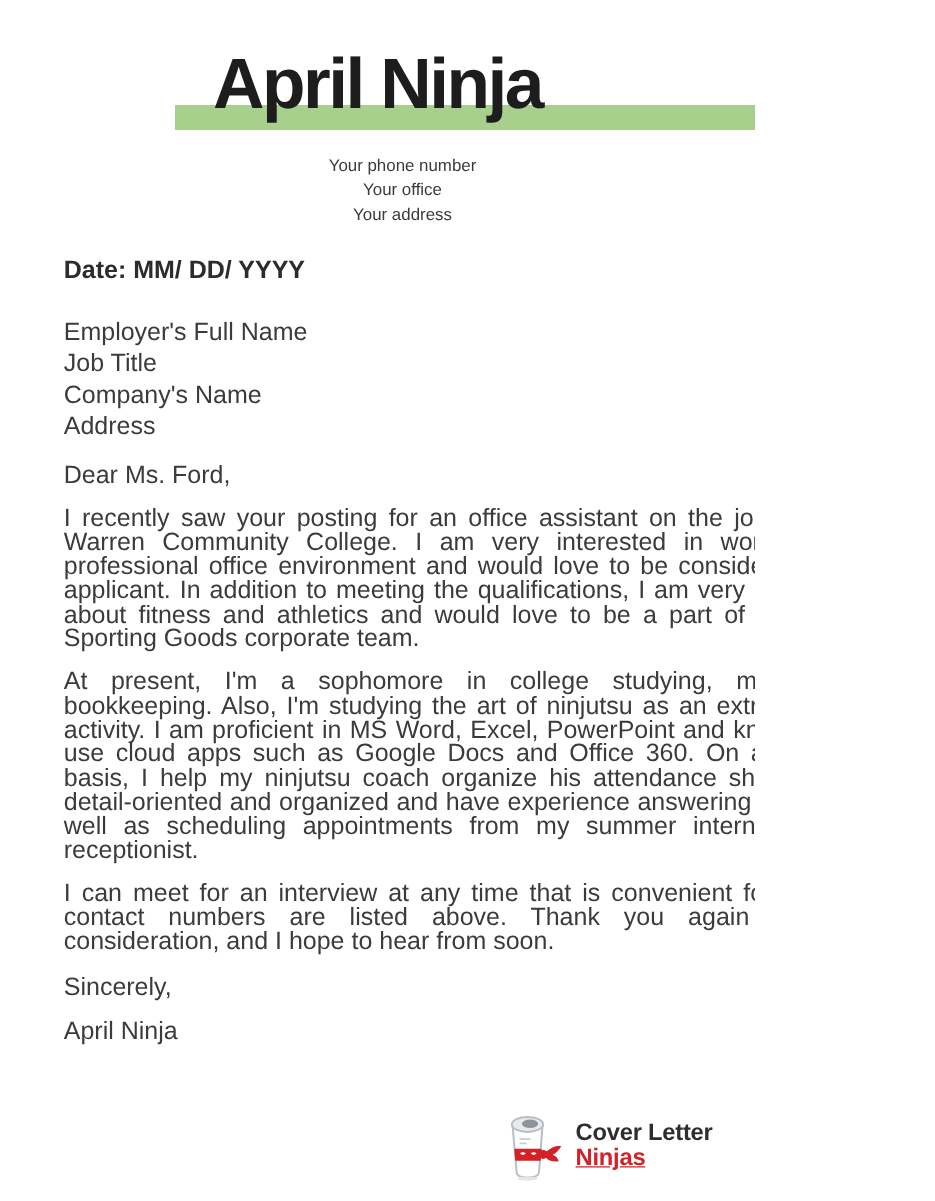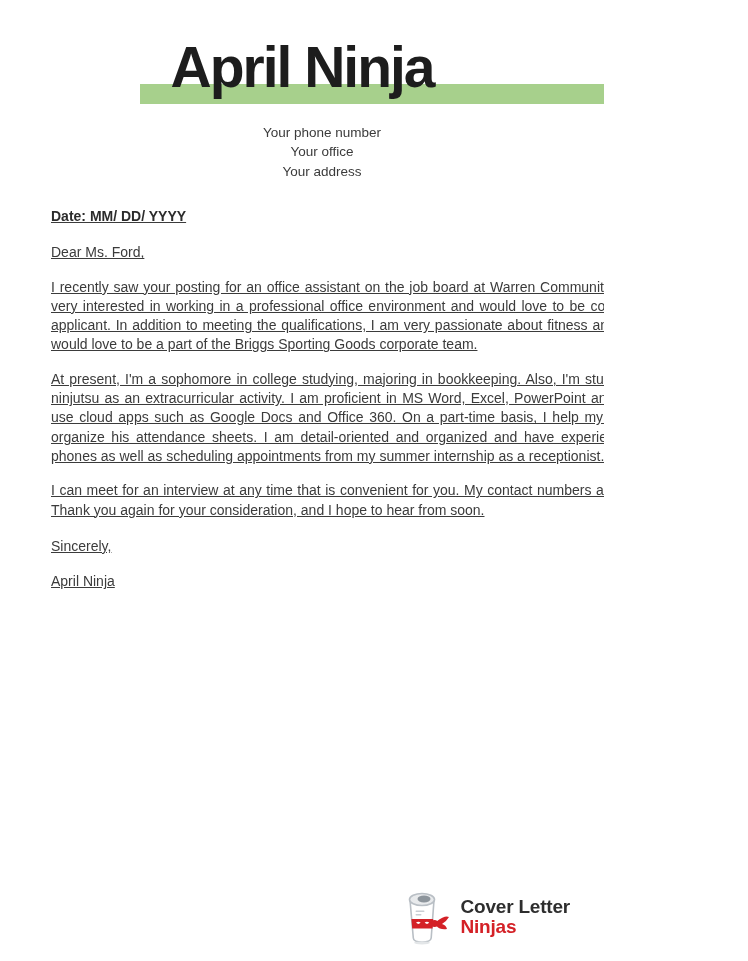--- a/index.html
+++ b/index.html
@@ -46,24 +46,23 @@
     color: #3b3b3b;
     z-index: 2;
     padding-left: 40px;
   }
   
   .letter-body {
     position: absolute;
     top: 207px;
     left: 51px;
     width: 649px;
-    font-size: 14px;
+    font-size: 20px;
     line-height: 19.3px;
     color: #3b3b3b;
-    text-decoration: underline;
   }
   .date-line {
     font-weight: bold;
     color: #2c2c2c;
   }
   .recipient-block {
     margin-top: 28px;
     line-height: 25px;
   }
   .salutation-line { margin-top: 17px; }
@@ -86,39 +85,45 @@
   .brand-text {
     display: flex;
     flex-direction: column;
     justify-content: center;
     font-weight: bold;
     font-size: 19px;
     line-height: 20px;
     letter-spacing: -0.2px;
   }
   .brand-line1 { color: #2e2e2e; }
-  .brand-line2 { color: #d42127; }
+  .brand-line2 { color: #d42127; text-decoration: underline; }
 </style>
 </head>
 <body>
 
 <div class="page">
 
   <div class="green-bar"></div>
   <h1 class="letter-title">April Ninja</h1>
 
   <div class="contact-block">
     <div>Your phone number</div>
     <div>Your office</div>
     <div>Your address</div>
   </div>
 
   <div class="letter-body">
     <div class="date-line">Date: MM/ DD/ YYYY</div>
 
+    <div class="recipient-block">
+      <div>Employer's Full Name</div>
+      <div>Job Title</div>
+      <div>Company's Name</div>
+      <div>Address</div>
+    </div>
 
     <div class="salutation-line">Dear Ms. Ford,</div>
 
     <p class="body-paragraph">I recently saw your posting for an office assistant on the job board at Warren Community College. I am very interested in working in a professional office environment and would love to be considered as an applicant. In addition to meeting the qualifications, I am very passionate about fitness and athletics and would love to be a part of the Briggs Sporting Goods corporate team.</p>
     <p class="body-paragraph">At present, I'm a sophomore in college studying, majoring in bookkeeping. Also, I'm studying the art of ninjutsu as an extracurricular activity. I am proficient in MS Word, Excel, PowerPoint and know how to use cloud apps such as Google Docs and Office 360. On a part-time basis, I help my ninjutsu coach organize his attendance sheets. I am detail-oriented and organized and have experience answering phones as well as scheduling appointments from my summer internship as a receptionist.</p>
     <p class="body-paragraph">I can meet for an interview at any time that is convenient for you. My contact numbers are listed above. Thank you again for your consideration, and I hope to hear from soon.</p>
 
     <div class="closing-line">Sincerely,</div>
     <div class="signature-line">April Ninja</div>
   </div>

